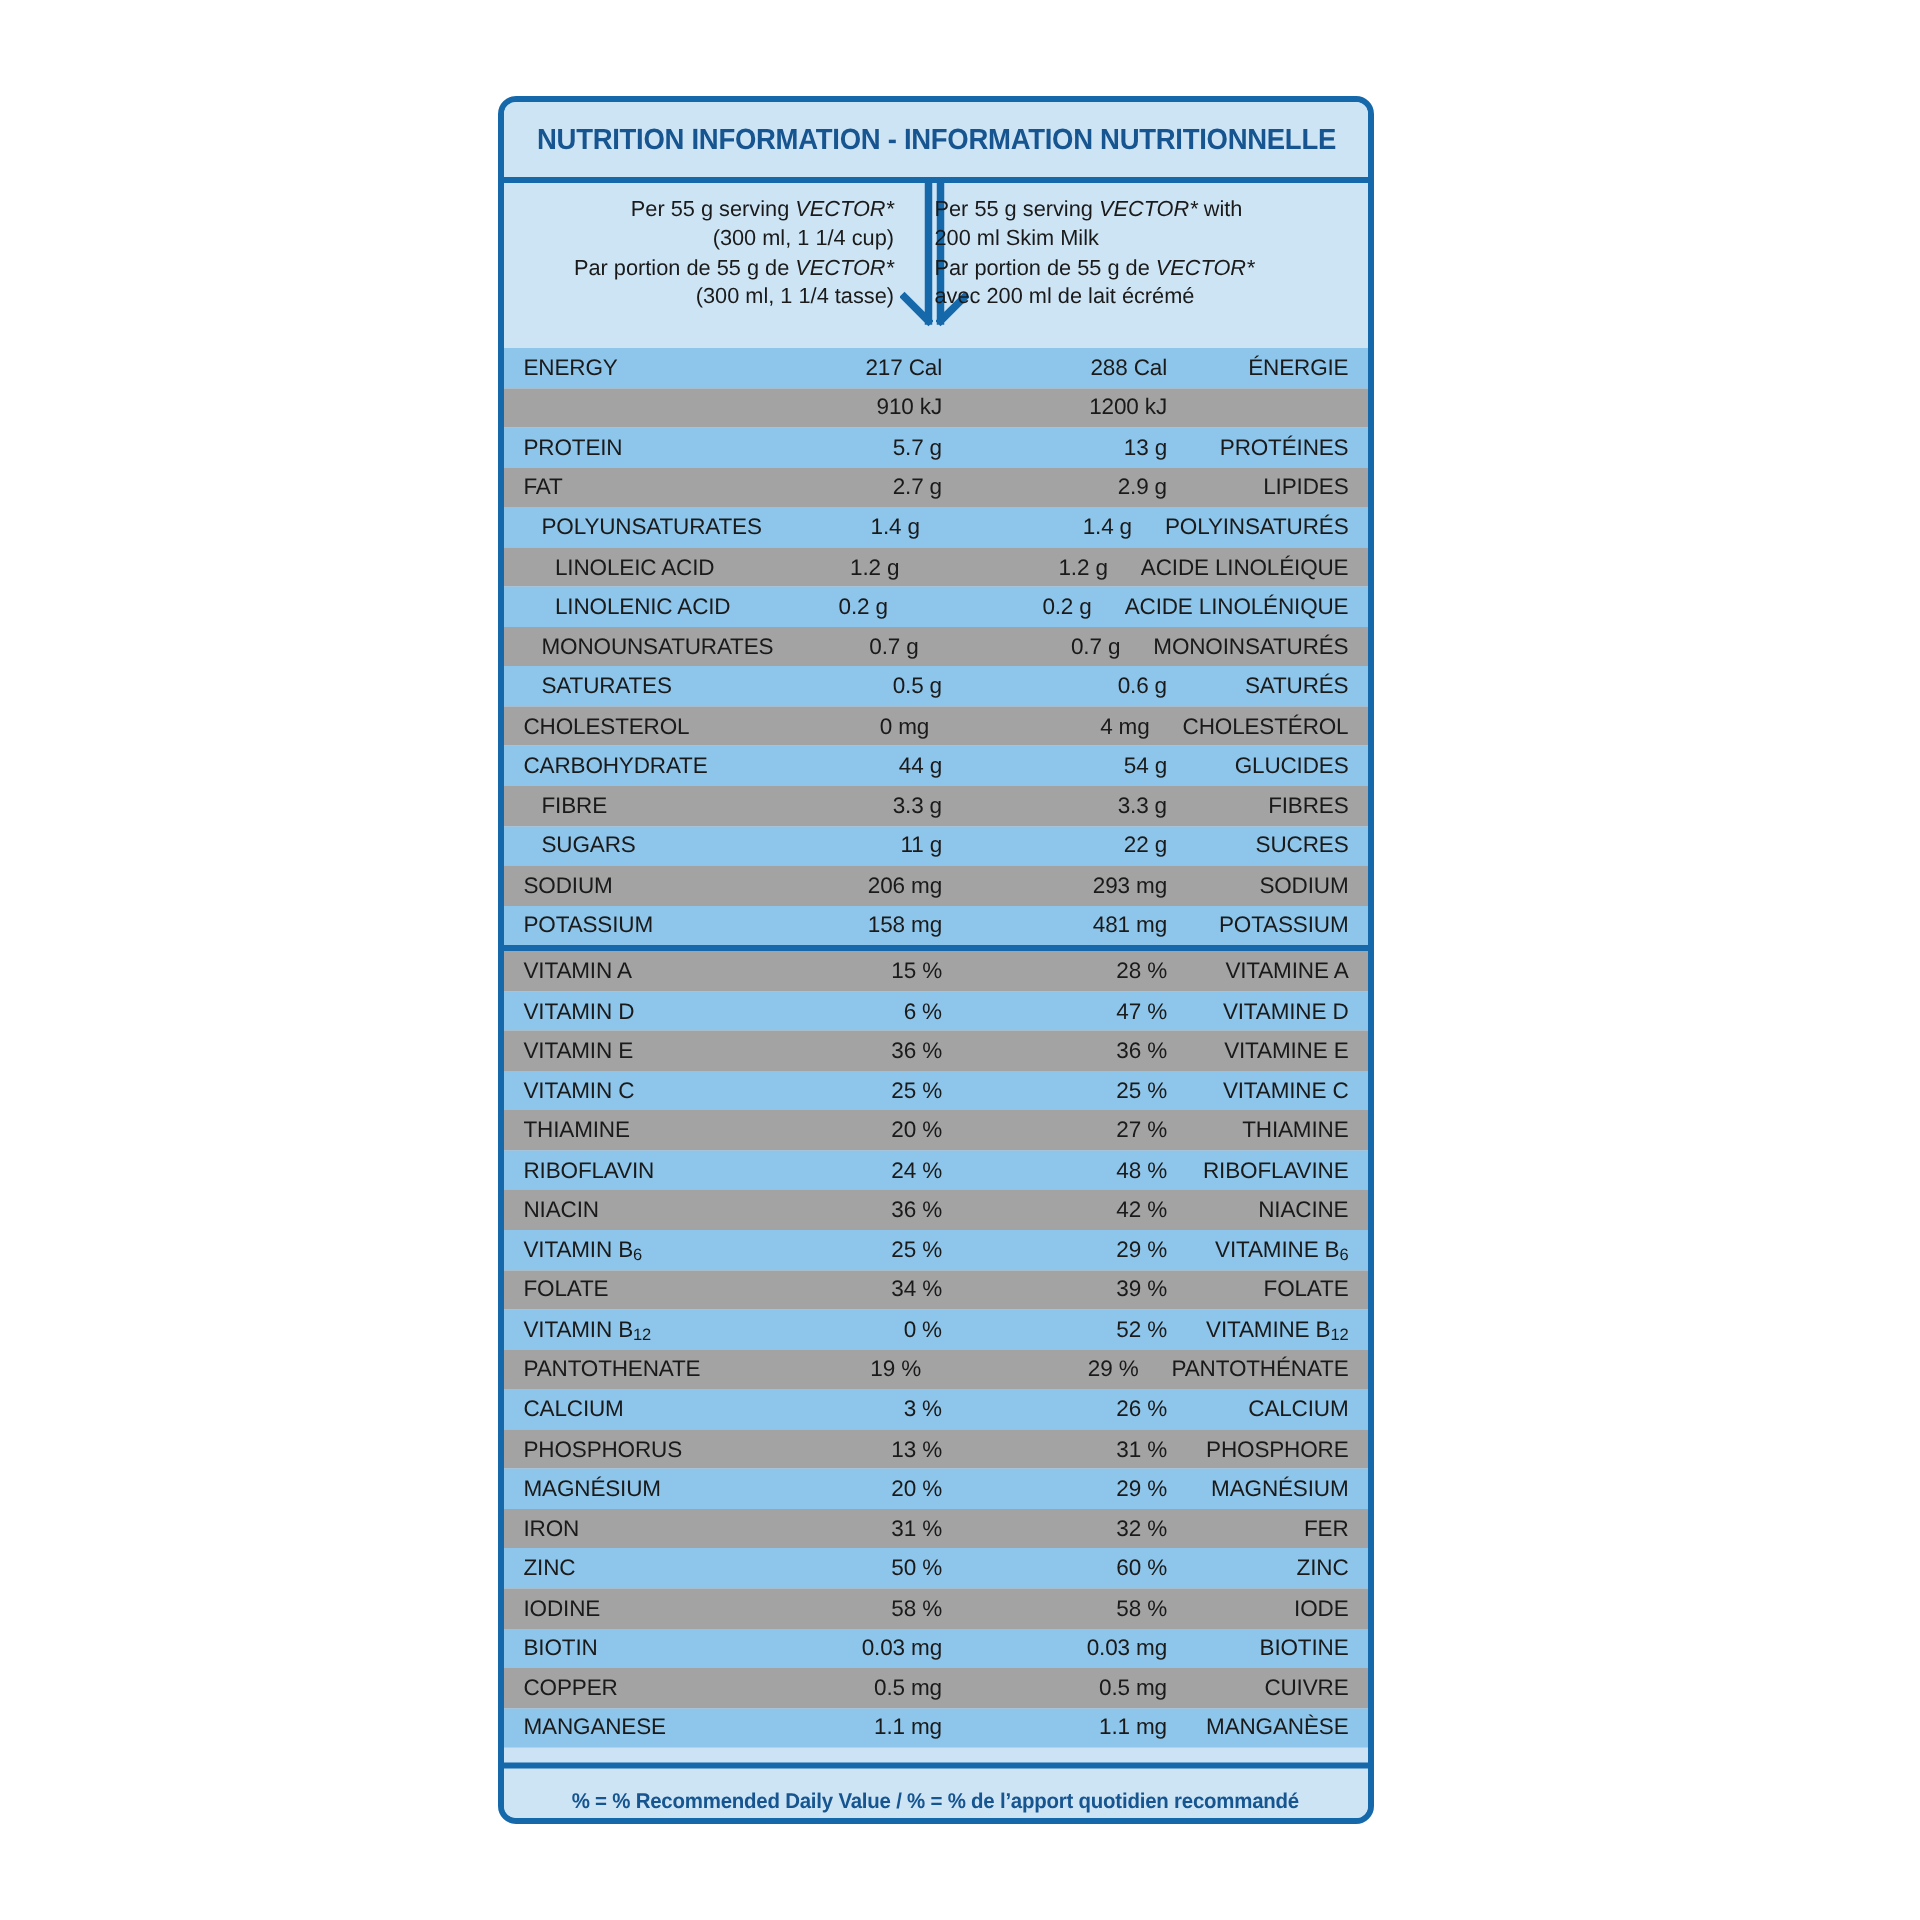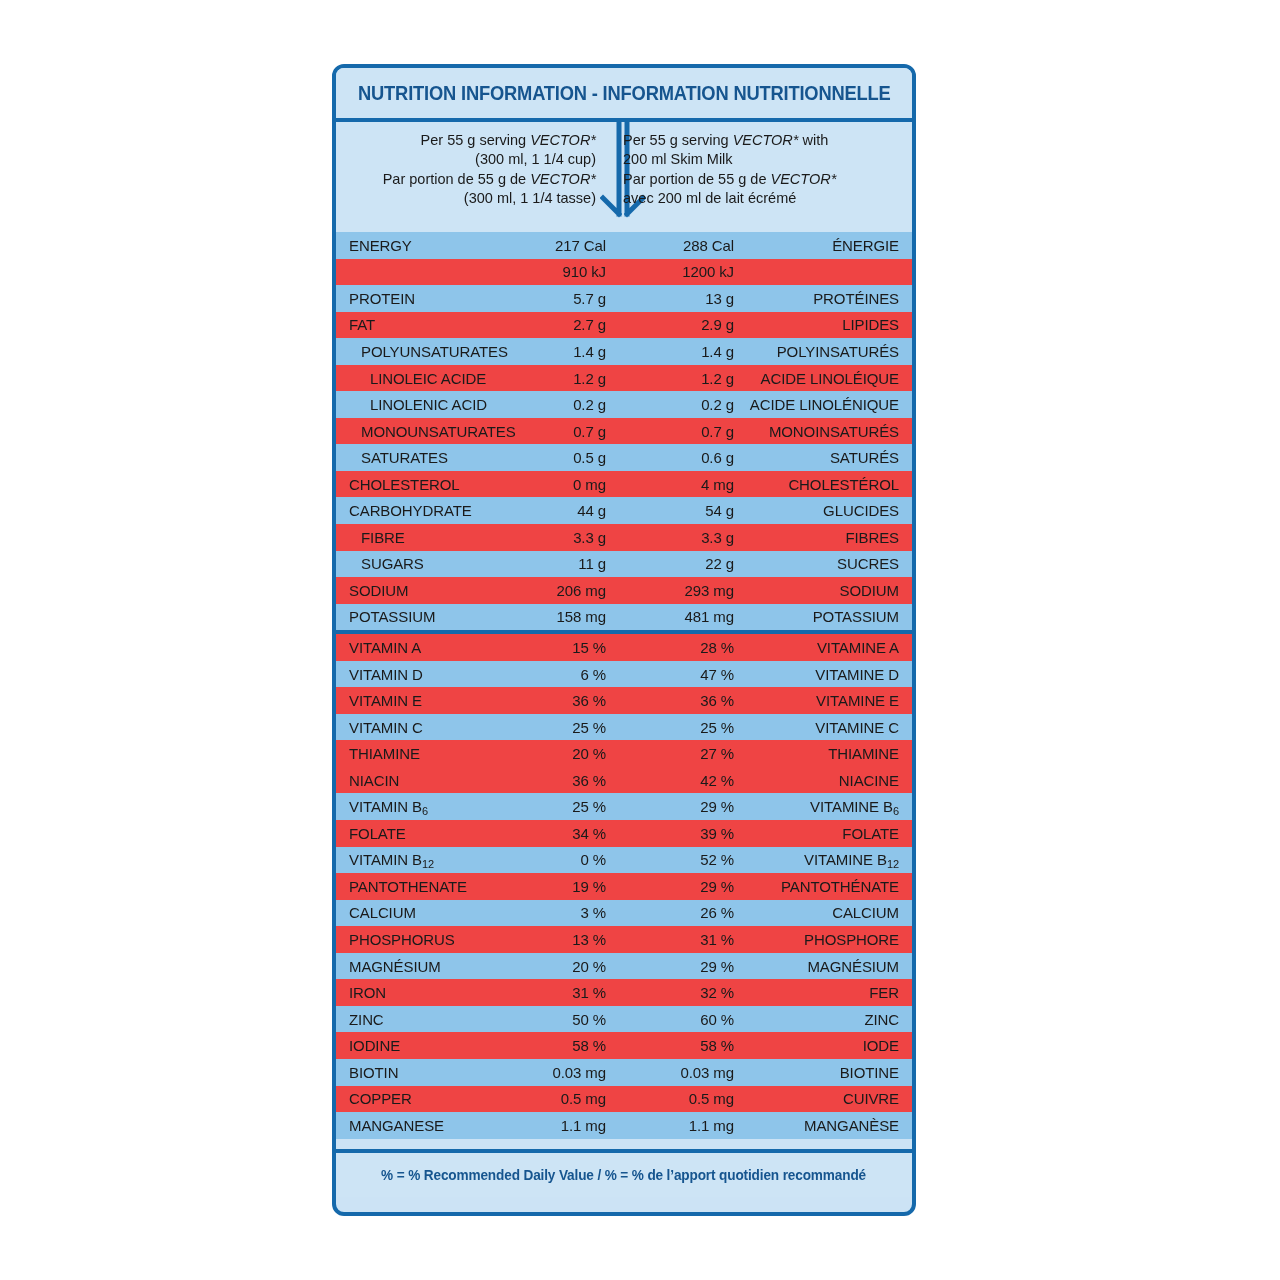--- a/index.html
+++ b/index.html
@@ -87,23 +87,24 @@
   
   .rows {
     background: #cce3f5;
   }
   .row {
     display: flex;
     align-items: center;
     height: 26.55px;
     font-size: 15px;
     color: #1a1a1a;
+    gap: 22px;
   }
   .row.alt  { background: #8ec5ea; }
-  .row.base { background: #ef4444; }
+  .row.base { background: #a3a3a3; }
 
   .c-en {
     width: 178px;
     box-sizing: border-box;
     padding-left: 13px;
     text-align: left;
     white-space: nowrap;
     letter-spacing: -0.1px;
   }
   .c-en.ind1 { padding-left: 25px; }
@@ -220,21 +221,21 @@
         <div class="c-v2">2.9 g</div>
         <div class="c-fr">LIPIDES</div>
       </div>
       <div class="row alt">
         <div class="c-en ind1">POLYUNSATURATES</div>
         <div class="c-v1">1.4 g</div>
         <div class="c-v2">1.4 g</div>
         <div class="c-fr">POLYINSATURÉS</div>
       </div>
       <div class="row base">
-        <div class="c-en ind2">LINOLEIC ACIDE</div>
+        <div class="c-en ind2">LINOLEIC ACID</div>
         <div class="c-v1">1.2 g</div>
         <div class="c-v2">1.2 g</div>
         <div class="c-fr">ACIDE LINOLÉIQUE</div>
       </div>
       <div class="row alt">
         <div class="c-en ind2">LINOLENIC ACID</div>
         <div class="c-v1">0.2 g</div>
         <div class="c-v2">0.2 g</div>
         <div class="c-fr">ACIDE LINOLÉNIQUE</div>
       </div>
@@ -314,20 +315,26 @@
         <div class="c-v1">25 %</div>
         <div class="c-v2">25 %</div>
         <div class="c-fr">VITAMINE C</div>
       </div>
       <div class="row base">
         <div class="c-en">THIAMINE</div>
         <div class="c-v1">20 %</div>
         <div class="c-v2">27 %</div>
         <div class="c-fr">THIAMINE</div>
       </div>
+      <div class="row alt">
+        <div class="c-en">RIBOFLAVIN</div>
+        <div class="c-v1">24 %</div>
+        <div class="c-v2">48 %</div>
+        <div class="c-fr">RIBOFLAVINE</div>
+      </div>
       <div class="row base">
         <div class="c-en">NIACIN</div>
         <div class="c-v1">36 %</div>
         <div class="c-v2">42 %</div>
         <div class="c-fr">NIACINE</div>
       </div>
       <div class="row alt">
         <div class="c-en">VITAMIN B<sub>6</sub></div>
         <div class="c-v1">25 %</div>
         <div class="c-v2">29 %</div>

